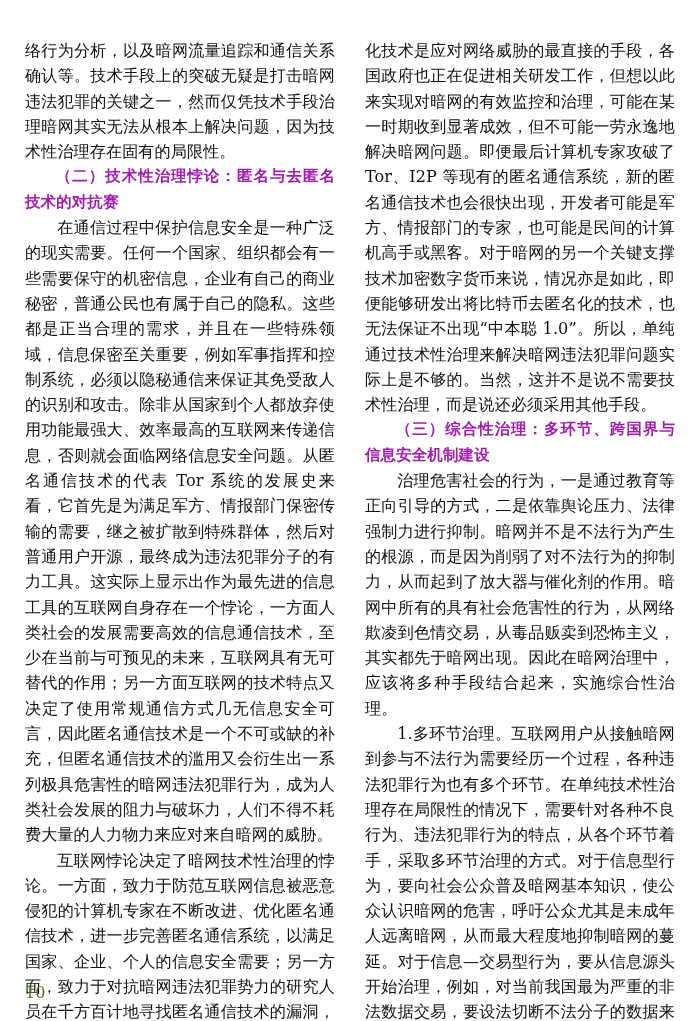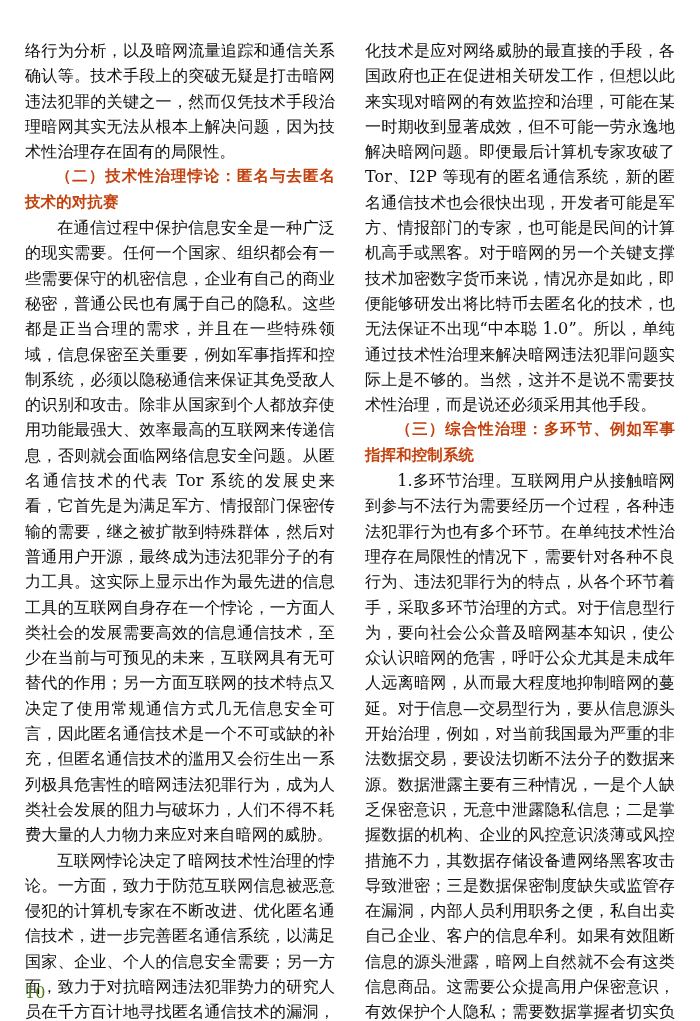--- a/index.html
+++ b/index.html
@@ -52,21 +52,21 @@
   p.heading {
     font-family:"DejaVu Sans", "Liberation Sans", sans-serif;
     font-size:15.4px;
     line-height:25.3px;
     font-weight:bold;
     text-align:justify;
     text-justify:inter-character;
     text-indent:2em;
     word-break:break-all;
     letter-spacing:0.2px;
-    color:#c2410c;
+    color:#a21caf;
   }
   
   .folio {
     position:absolute;
     left:25px;
     bottom:38px;
     font-family:"DejaVu Serif", "Liberation Serif", serif;
     font-size:16px;
     line-height:20px;
     color:#4d7c0f;
@@ -81,20 +81,21 @@
     <div class="col">
       <p class="body noindent">络行为分析，以及暗网流量追踪和通信关系确认等。技术手段上的突破无疑是打击暗网违法犯罪的关键之一，然而仅凭技术手段治理暗网其实无法从根本上解决问题，因为技术性治理存在固有的局限性。</p>
       <p class="heading">（二）技术性治理悖论：匿名与去匿名技术的对抗赛</p>
       <p class="body">在通信过程中保护信息安全是一种广泛的现实需要。任何一个国家、组织都会有一些需要保守的机密信息，企业有自己的商业秘密，普通公民也有属于自己的隐私。这些都是正当合理的需求，并且在一些特殊领域，信息保密至关重要，例如军事指挥和控制系统，必须以隐秘通信来保证其免受敌人的识别和攻击。除非从国家到个人都放弃使用功能最强大、效率最高的互联网来传递信息，否则就会面临网络信息安全问题。从匿名通信技术的代表 Tor 系统的发展史来看，它首先是为满足军方、情报部门保密传输的需要，继之被扩散到特殊群体，然后对普通用户开源，最终成为违法犯罪分子的有力工具。这实际上显示出作为最先进的信息工具的互联网自身存在一个悖论，一方面人类社会的发展需要高效的信息通信技术，至少在当前与可预见的未来，互联网具有无可替代的作用；另一方面互联网的技术特点又决定了使用常规通信方式几无信息安全可言，因此匿名通信技术是一个不可或缺的补充，但匿名通信技术的滥用又会衍生出一系列极具危害性的暗网违法犯罪行为，成为人类社会发展的阻力与破坏力，人们不得不耗费大量的人力物力来应对来自暗网的威胁。</p>
       <p class="body">互联网悖论决定了暗网技术性治理的悖论。一方面，致力于防范互联网信息被恶意侵犯的计算机专家在不断改进、优化匿名通信技术，进一步完善匿名通信系统，以满足国家、企业、个人的信息安全需要；另一方面，致力于对抗暗网违法犯罪势力的研究人员在千方百计地寻找匿名通信技术的漏洞，想尽一切办法实现去匿名化。由此，在网络空间形成了匿名通信技术与去匿名技术的对抗赛，并且这种比赛还将长期持续下去。</p>
 
     </div>
 
     <div class="col">
       <p class="body noindent">化技术是应对网络威胁的最直接的手段，各国政府也正在促进相关研发工作，但想以此来实现对暗网的有效监控和治理，可能在某一时期收到显著成效，但不可能一劳永逸地解决暗网问题。即便最后计算机专家攻破了 Tor、I2P 等现有的匿名通信系统，新的匿名通信技术也会很快出现，开发者可能是军方、情报部门的专家，也可能是民间的计算机高手或黑客。对于暗网的另一个关键支撑技术加密数字货币来说，情况亦是如此，即便能够研发出将比特币去匿名化的技术，也无法保证不出现“中本聪 1.0”。所以，单纯通过技术性治理来解决暗网违法犯罪问题实际上是不够的。当然，这并不是说不需要技术性治理，而是说还必须采用其他手段。</p>
-      <p class="heading">（三）综合性治理：多环节、例如军事指挥和控制系统</p>
+      <p class="heading">（三）综合性治理：多环节、跨国界与信息安全机制建设</p>
+      <p class="body">治理危害社会的行为，一是通过教育等正向引导的方式，二是依靠舆论压力、法律强制力进行抑制。暗网并不是不法行为产生的根源，而是因为削弱了对不法行为的抑制力，从而起到了放大器与催化剂的作用。暗网中所有的具有社会危害性的行为，从网络欺凌到色情交易，从毒品贩卖到恐怖主义，其实都先于暗网出现。因此在暗网治理中，应该将多种手段结合起来，实施综合性治理。</p>
       <p class="body">1.多环节治理。互联网用户从接触暗网到参与不法行为需要经历一个过程，各种违法犯罪行为也有多个环节。在单纯技术性治理存在局限性的情况下，需要针对各种不良行为、违法犯罪行为的特点，从各个环节着手，采取多环节治理的方式。对于信息型行为，要向社会公众普及暗网基本知识，使公众认识暗网的危害，呼吁公众尤其是未成年人远离暗网，从而最大程度地抑制暗网的蔓延。对于信息—交易型行为，要从信息源头开始治理，例如，对当前我国最为严重的非法数据交易，要设法切断不法分子的数据来源。数据泄露主要有三种情况，一是个人缺乏保密意识，无意中泄露隐私信息；二是掌握数据的机构、企业的风控意识淡薄或风控措施不力，其数据存储设备遭网络黑客攻击导致泄密；三是数据保密制度缺失或监管存在漏洞，内部人员利用职务之便，私自出卖自己企业、客户的信息牟利。如果有效阻断信息的源头泄露，暗网上自然就不会有这类信息商品。这需要公众提高用户保密意识，有效保护个人隐私；需要数据掌握者切实负起责任，采取有效措施保障数据安全。对于信息—交易—实物型行为，卖家先要获取实物，支付后还要通过实物移交才能完成交易，因此可以通过加强违禁品管制，加强物流行业的监管来斩断黑色产业链条，这需要通过合理的制度安排调动多方面的力量。</p>
     </div>
 
   </div>
 
   <div class="folio">10</div>
 </div>
 
 </body></html>

